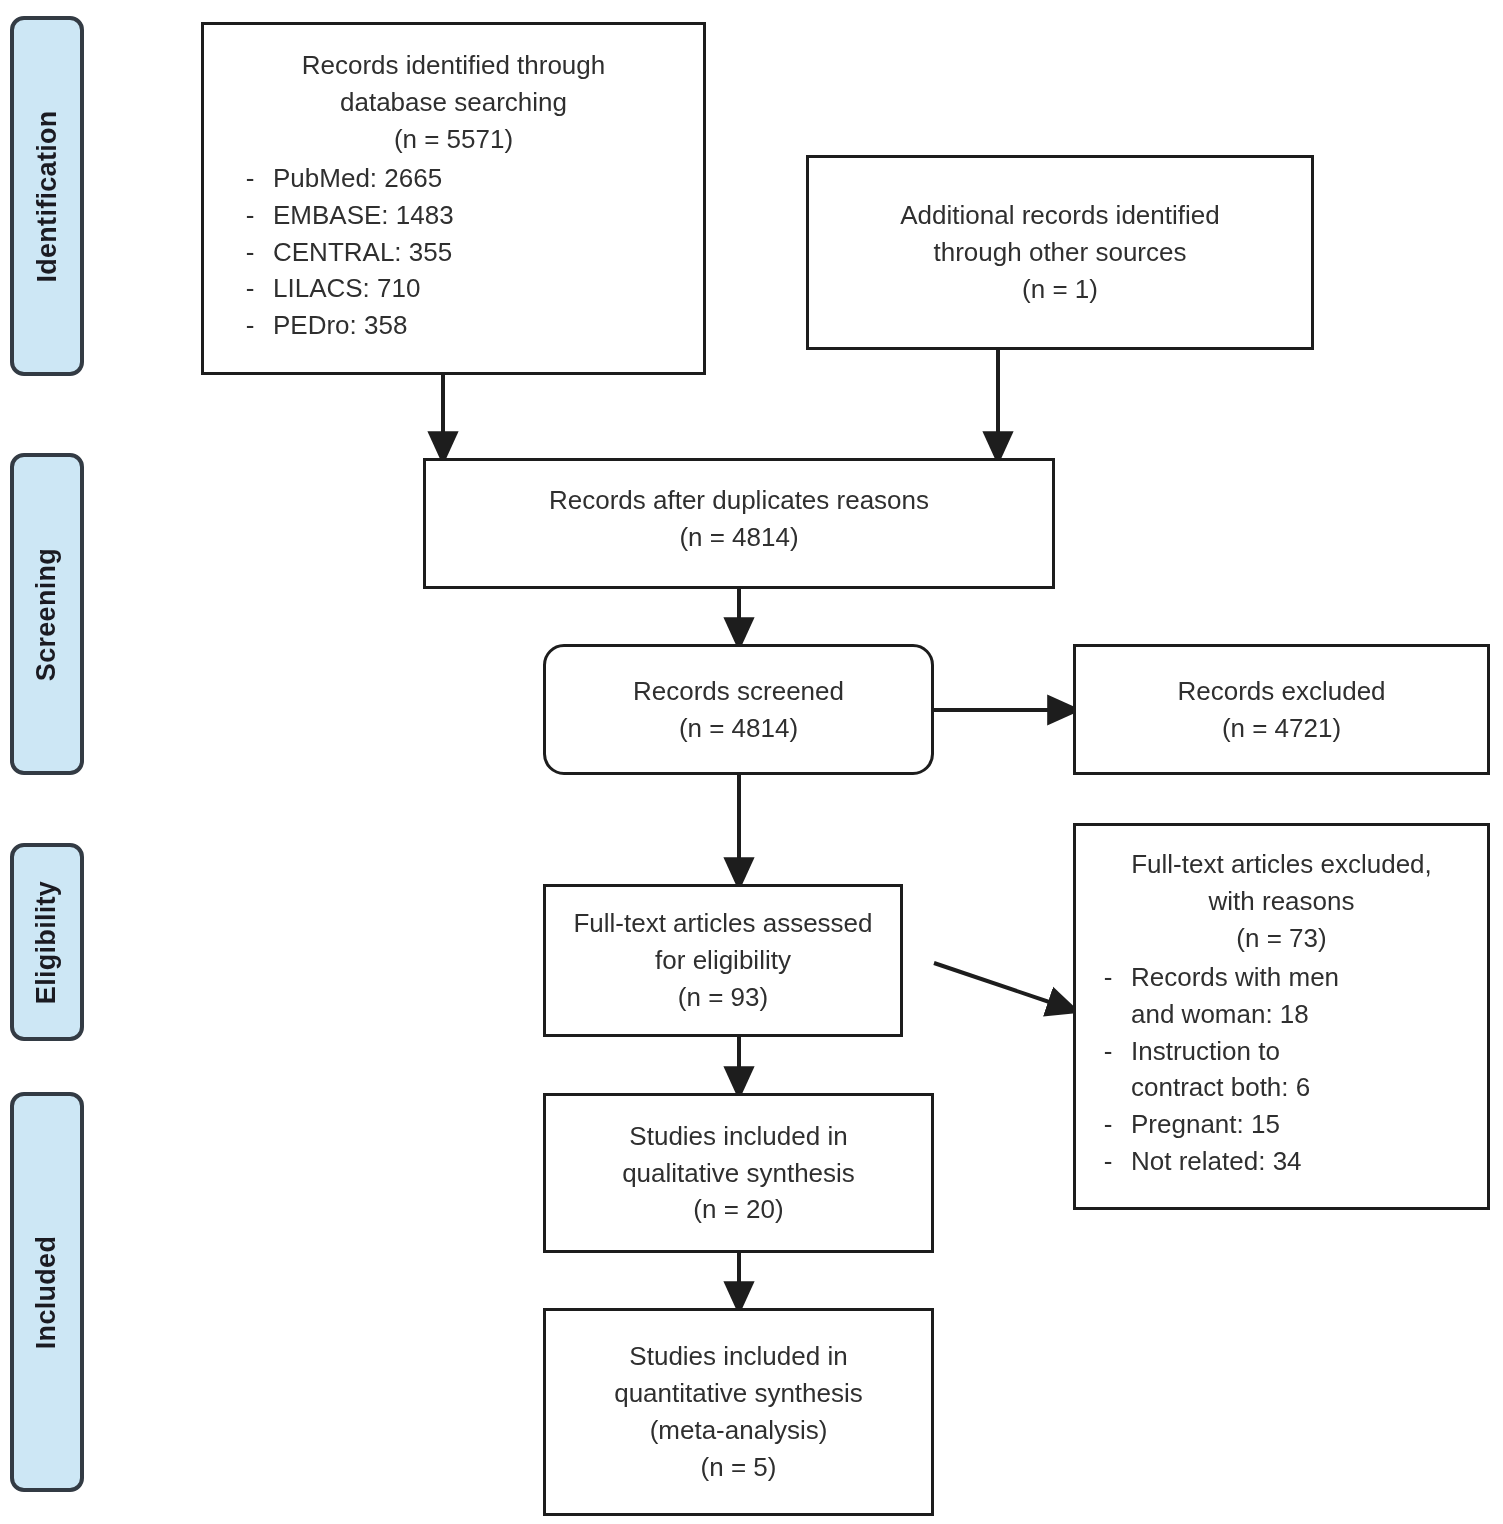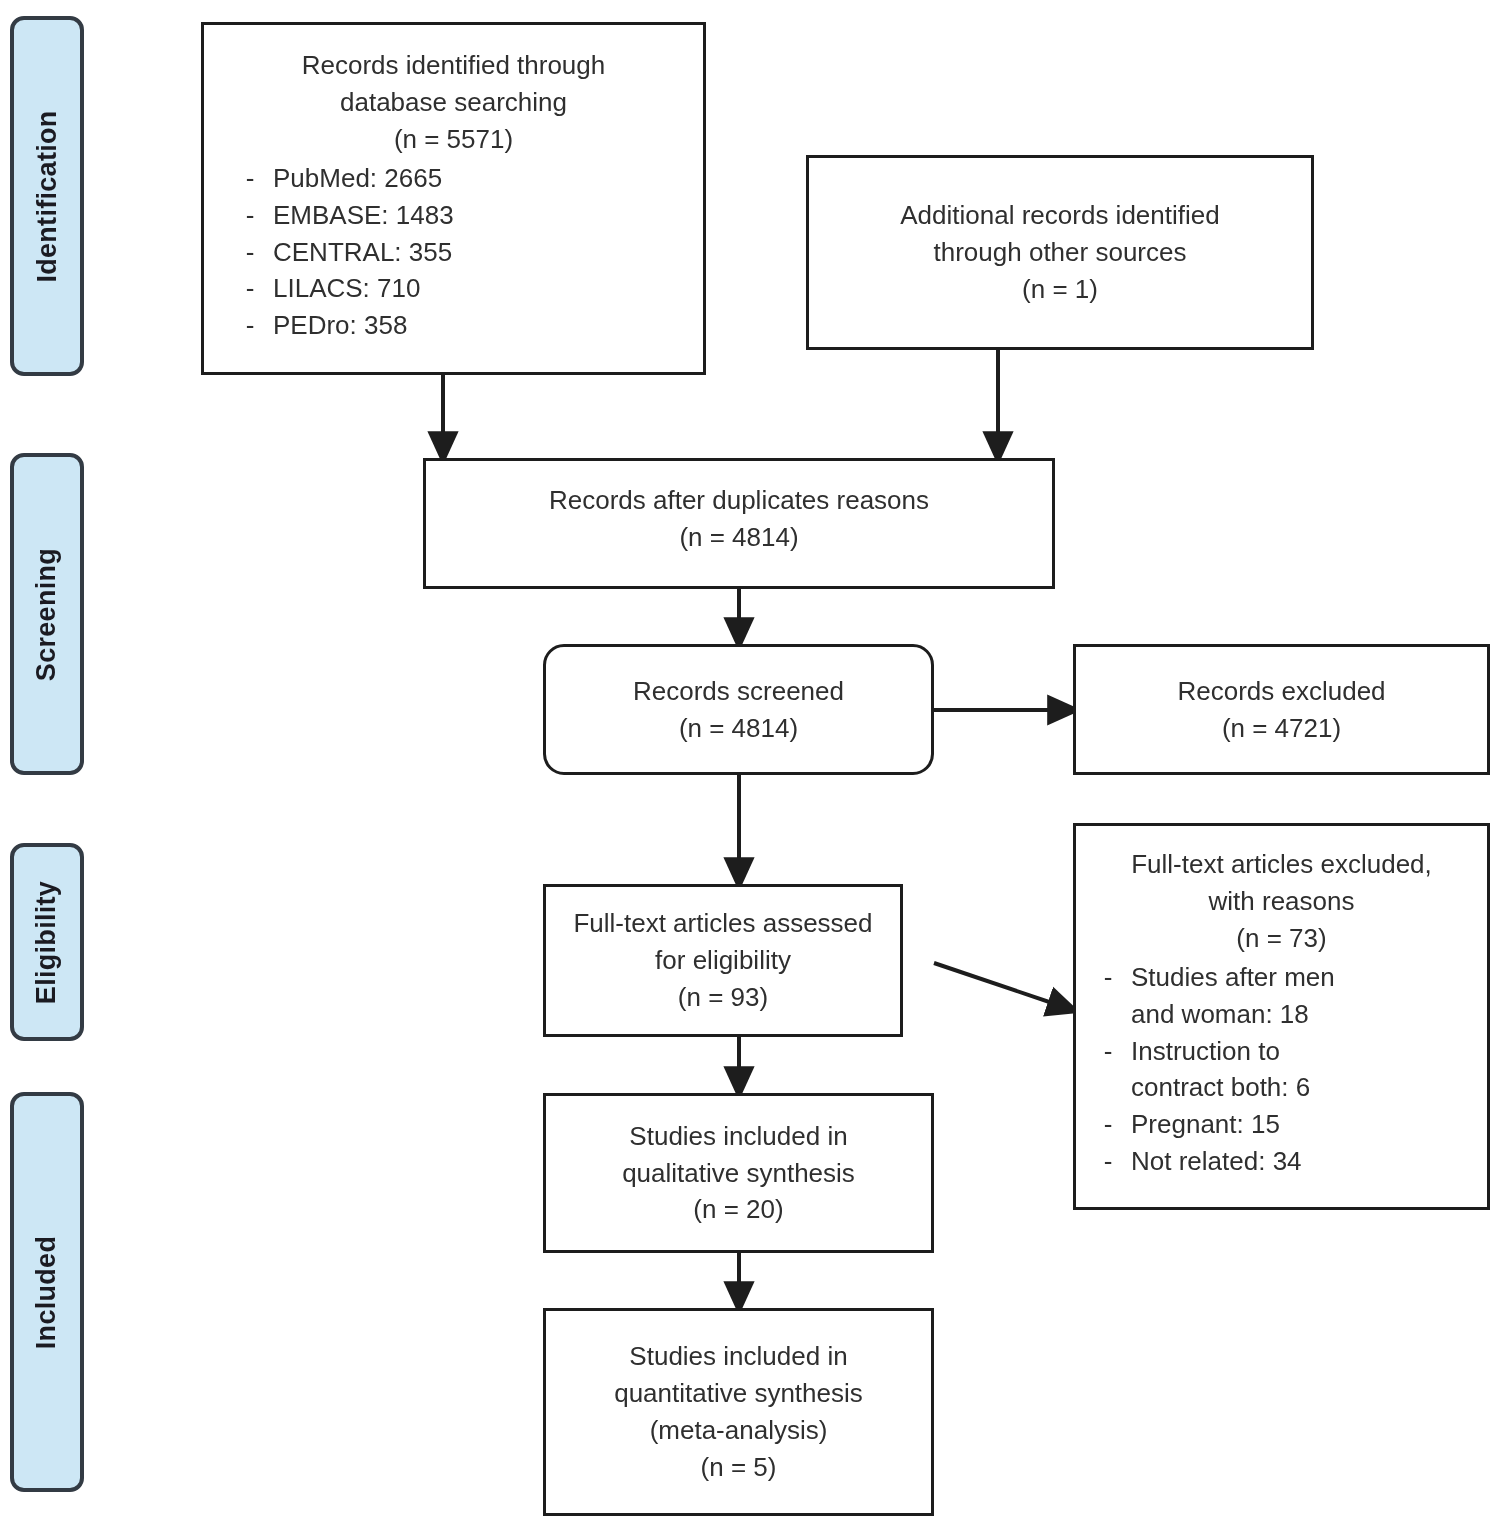--- a/index.html
+++ b/index.html
@@ -225,21 +225,21 @@
 
   <div class="flow-box" style="left:1073px; top:823px; width:417px; height:387px; padding-top:20px;align-items:center;">
     <div class="box-lines">
       <span class="ln">Full-text articles excluded,</span>
       <span class="ln">with reasons</span>
       <span class="ln">(n = 73)</span>
     </div>
     <div class="bullets" style="padding-left:26px; padding-right:8px;">
       <div class="bullet-row">
         <span class="dash">-</span>
-        <span class="btext">Studies after men</span>
+        <span class="btext">Records with men</span>
       </div>
       <div class="bullet-row">
         <span class="dash"></span>
         <span class="btext">and woman: 18</span>
       </div>
       <div class="bullet-row">
         <span class="dash">-</span>
         <span class="btext">Instruction to</span>
       </div>
       <div class="bullet-row">

